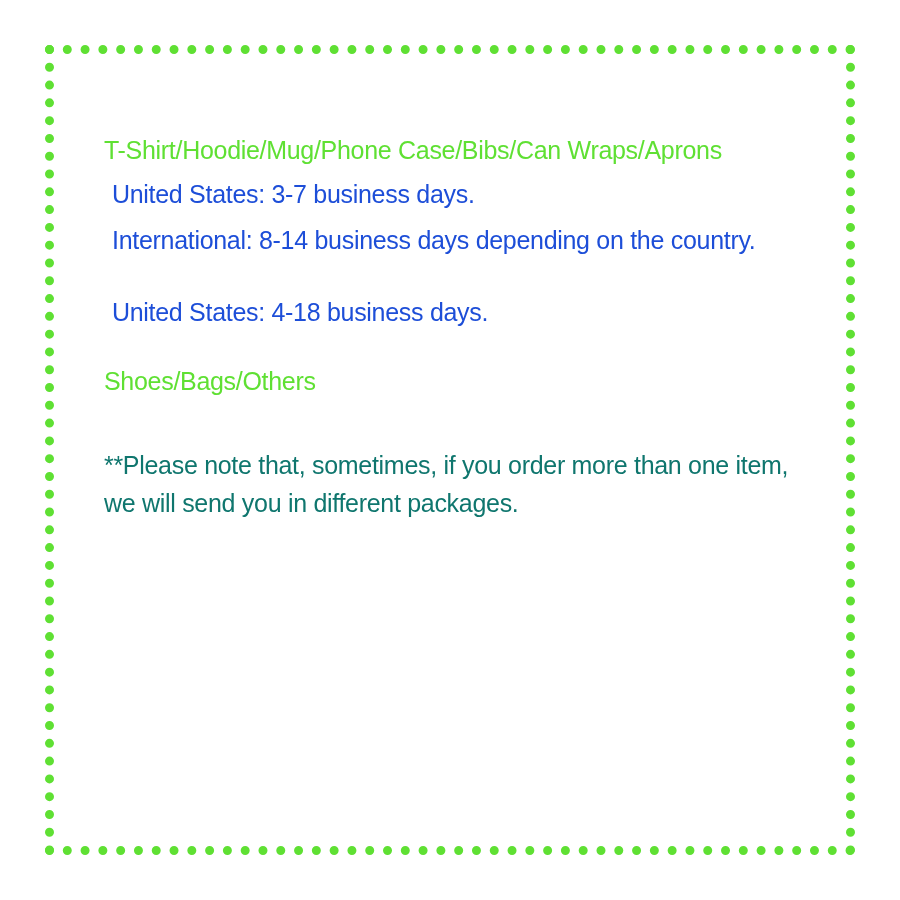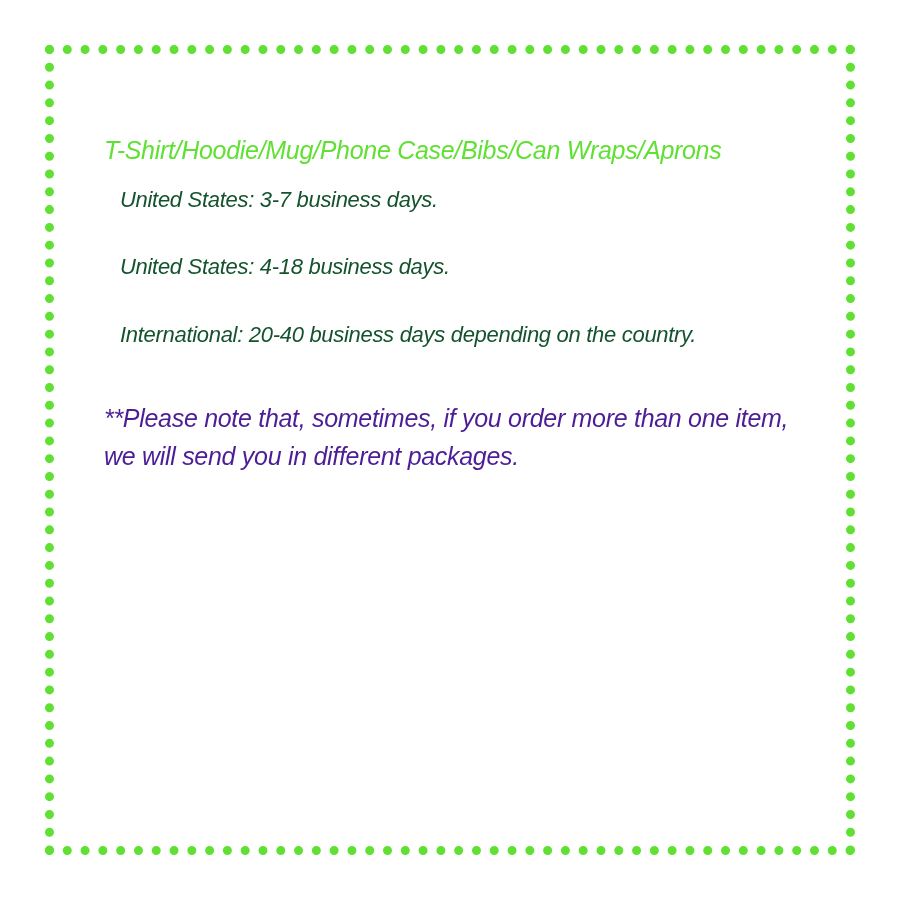--- a/index.html
+++ b/index.html
@@ -16,21 +16,20 @@
 
   .card {
     position: absolute;
     left: 45px;
     top: 45px;
     width: 810px;
     height: 810px;
     box-sizing: border-box;
     border: 9px dotted #5fe033;
     border-radius: 2px;
-    font-style: italic;
   }
 
   .content {
     position: absolute;
     left: 50px;
     top: 80px;
     right: 40px;
   }
 
   .section {
@@ -41,58 +40,59 @@
     color: #5fe033;
     font-size: 25px;
     font-weight: 400;
     letter-spacing: -0.3px;
     margin: 0 0 5px 0;
     line-height: 1.32;
     white-space: nowrap;
   }
 
   .line {
-    color: #14532d;
-    font-size: 22px;
+    color: #1d4ed8;
+    font-size: 25px;
     letter-spacing: -0.3px;
     line-height: 1.52;
-    margin: 16px;
+    margin: 8px;
     white-space: nowrap;
   }
 
   .note {
-    color: #4c1d95;
+    color: #0f766e;
     font-size: 25px;
     letter-spacing: -0.3px;
     line-height: 1.52;
     margin: 0;
     max-width: 700px;
   }
 
   .note-block {
     margin-top: 48px;
   }
 </style>
 </head>
 <body>
 
 <div class="card">
   <div class="content">
 
     <div class="section">
       <p class="section-title">T-Shirt/Hoodie/Mug/Phone Case/Bibs/Can Wraps/Aprons</p>
       <p class="line">United States: 3-7 business days.</p>
+      <p class="line">International: 8-14 business days depending on the country.</p>
     </div>
 
     <div class="section">
       <p class="line">United States: 4-18 business days.</p>
     </div>
 
     <div class="section">
-      <p class="line">International: 20-40 business days depending on the country.</p>
+      <p class="section-title">Shoes/Bags/Others</p>
     </div>
 
     <div class="note-block">
       <p class="note">**Please note that, sometimes, if you order more than one item, we will send you in different packages.</p>
     </div>
 
   </div>
 </div>
 
 </body></html>

